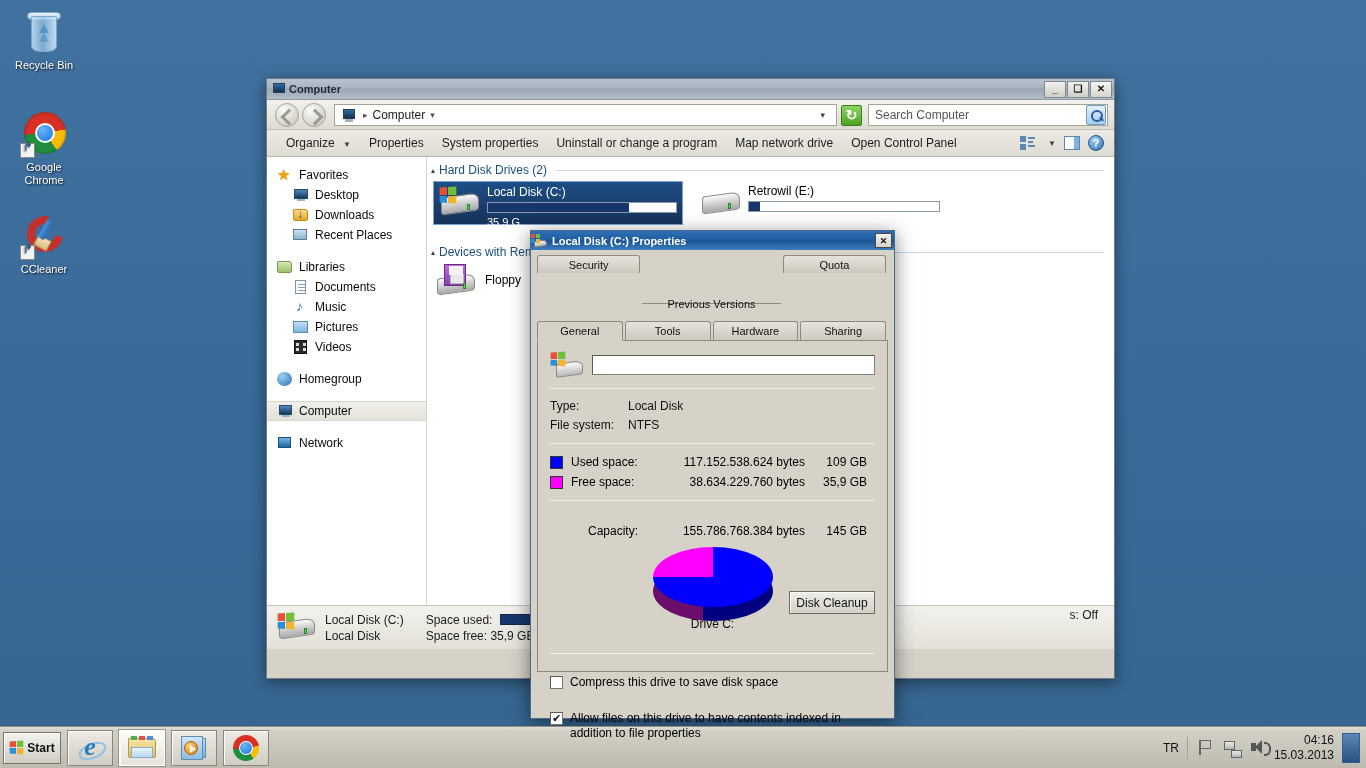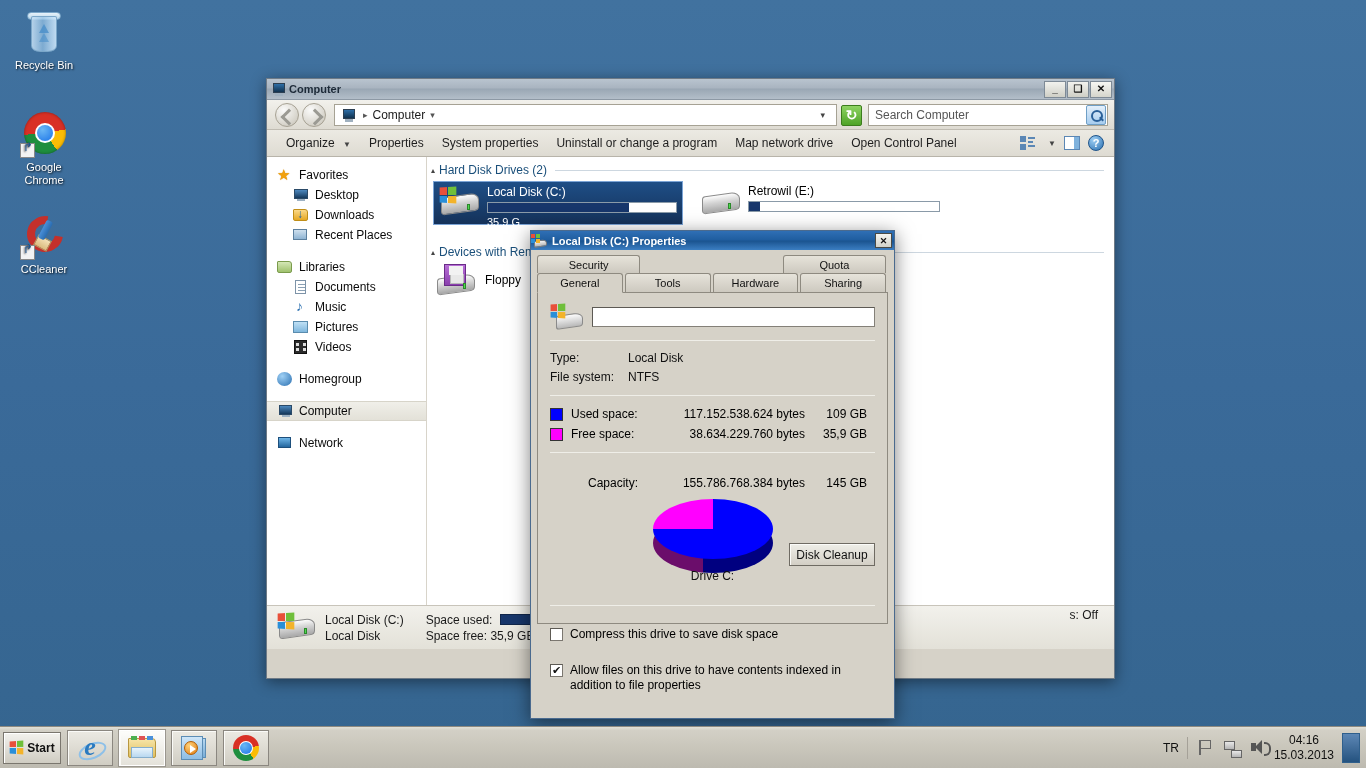--- a/index.html
+++ b/index.html
@@ -391,21 +391,21 @@
     background:linear-gradient(180deg,#f4f4f0,#d2d2c9);
     border:1px solid #4a4a44; position:relative; cursor:default;
   }
   .dlg-close::after {
     content:"\2715"; position:absolute; left:0;right:0;top:50%;
     transform:translateY(-50%); text-align:center; font-size:9px; color:#111; line-height:1;
   }
 
   .tabs-wrap { padding:5px 6px 0 6px; }
   .tab-row { display:flex; height:18px; }
-  .tab-row.row2 { height:19px; position:relative; z-index:2; }
+  .tab-row.row2 { height:19px; position:relative; z-index:2;margin-top:48px; }
   .tab {
     flex:1; margin-right:2px;
     background: linear-gradient(180deg,#e6e3da,#cdc9bf);
     border:1px solid #8e8a80; border-bottom:none;
     border-radius:3px 3px 0 0;
     display:flex; align-items:center; justify-content:center;
     font-size:11px; color:#111; cursor:default;
   }
   .tab.active {
     background:#d6d2c8;
@@ -587,21 +587,21 @@
   .net-ic { position:absolute; left:2px; top:3px; width:11px;height:9px;
     background:linear-gradient(180deg,#e8e8e8,#b5b5b5); border:1px solid #666; }
   .net-ic::after { content:""; position:absolute; left:6px;top:8px; width:9px;height:6px;
     background:linear-gradient(180deg,#e8e8e8,#b5b5b5); border:1px solid #666; }
   .spk-ic { position:absolute; left:3px; top:5px; width:5px;height:8px; background:#555; }
   .spk-ic::after { content:""; position:absolute; left:4px; top:-3px;
     border-right:7px solid #555; border-top:7px solid transparent; border-bottom:7px solid transparent; }
   .spk-ic::before { content:""; position:absolute; left:13px; top:-1px; width:5px;height:10px;
     border:2px solid #555; border-left:none; border-radius:0 6px 6px 0; }
   .clock {
-    text-align:center; font-size:12px; color:#111; line-height:15px; margin-right:6px; cursor:default;
+    text-align:right; font-size:12px; color:#111; line-height:15px; margin-right:6px; cursor:default;
   }
   .show-desktop {
     width:18px; height:30px; margin-left:2px; margin-right:2px;
     background: linear-gradient(180deg,#5d87b5,#24527f);
     border:1px solid #2f5f8c; cursor:default;
   }
 </style>
 </head>
 <body>
 

